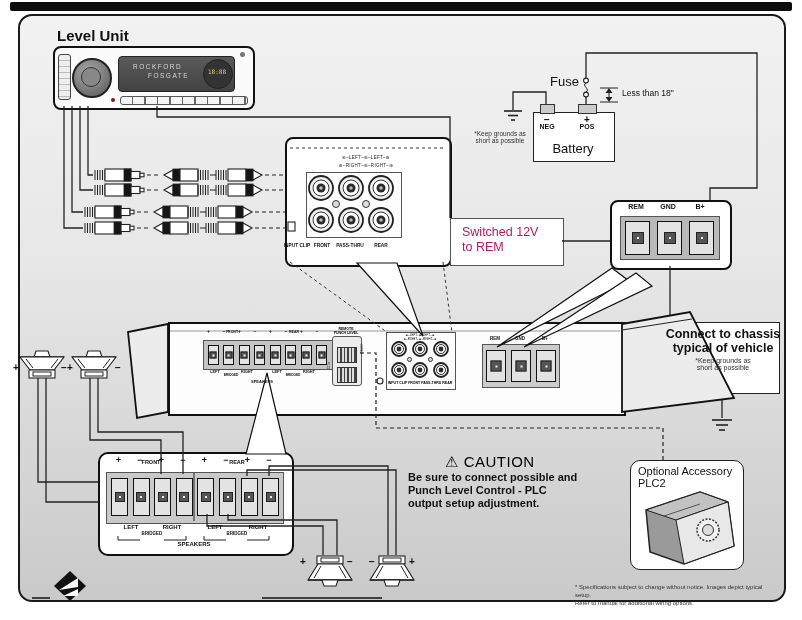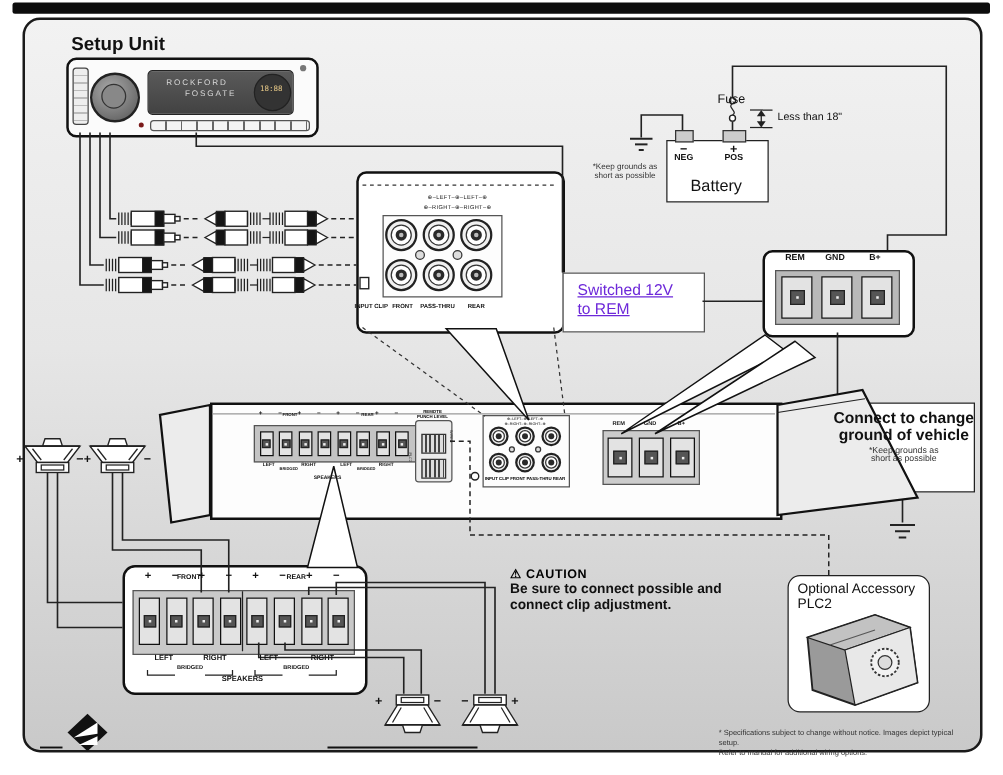--- a/index.html
+++ b/index.html
@@ -26,38 +26,38 @@
   #hu-dot{left:111px;top:98px;width:4px;height:4px;border-radius:50%;background:#7a1a1a;z-index:2;}
   #hu-dot2{left:240px;top:52px;width:5px;height:5px;border-radius:50%;background:#777;z-index:2;}
   
   .panelbox{background:#fff;border:2px solid #111;border-radius:8px;z-index:1;}
   #inpanel{left:285px;top:137px;width:163px;height:126px;}
   #jackbox{left:306px;top:172px;width:94px;height:64px;border:1px solid #555;z-index:2;background:#fdfdfd;}
   .micro{font-size:4.5px;letter-spacing:.3px;color:#222;}
   #battery{left:533px;top:112px;width:80px;height:48px;background:#fff;border:1.5px solid #222;z-index:1;}
   .batterm{background:#ccc;border:1px solid #333;z-index:2;}
   #swbox{left:450px;top:218px;width:112px;height:46px;background:#fff;border:1px solid #555;z-index:1;}
-  .swtxt{font-size:12.5px;color:#6d28d9;z-index:3;text-decoration:underline;}
+  .swtxt{font-size:12.5px;color:#be185d;z-index:3;}
   #remblock{left:610px;top:200px;width:118px;height:66px;}
   #rempanel{left:620px;top:216px;width:98px;height:42px;background:#b9b9b9;border:1px solid #555;z-index:2;}
   #gndbox{left:668px;top:322px;width:110px;height:70px;background:#fff;border:1.5px solid #222;z-index:1;}
   #ampface{left:168px;top:322px;width:454px;height:90px;background:#fdfdfd;border:2px solid #111;z-index:1;}
   #ampstrip{left:203px;top:340px;width:128px;height:28px;background:#c4c4c4;border:1px solid #555;z-index:2;}
   #ampremote{left:332px;top:336px;width:28px;height:48px;background:#ececec;border:1px solid #555;border-radius:3px;z-index:2;}
   .rjack{left:4px;width:18px;height:14px;border:1px solid #333;background:repeating-linear-gradient(90deg,#ddd 0 2px,#444 2px 3.5px);z-index:3;}
   #amprca{left:386px;top:332px;width:68px;height:56px;background:#fdfdfd;border:1px solid #555;z-index:2;}
   #amppower{left:482px;top:344px;width:76px;height:42px;background:#ccc;border:1px solid #555;z-index:2;}
   #spkblock{left:98px;top:452px;width:192px;height:100px;border-radius:10px;}
   #spkpanel{left:106px;top:472px;width:176px;height:50px;background:#c9c9c9;border:1px solid #555;z-index:2;}
   .term{position:absolute;background:#e3e3e3;border:1.5px solid #111;box-sizing:border-box;}
   .term>div{position:absolute;left:50%;top:50%;transform:translate(-50%,-50%);background:#555;border:1px solid #222;}
   .term>div>i{position:absolute;left:50%;top:50%;width:2px;height:2px;background:#eee;transform:translate(-50%,-50%);}
   #plcbox{left:630px;top:460px;width:112px;height:108px;background:#fff;border:1.5px solid #222;border-radius:10px;z-index:1;}
   #caution{left:408px;top:453px;width:185px;z-index:3;}
-  #caut-head{font-size:10px;font-weight:bold;letter-spacing:.5px;}
+  #caut-head{font-size:15px;font-weight:normal;letter-spacing:.5px;margin-left:37px;}
   .caut-line{font-size:11px;font-weight:bold;line-height:13px;color:#111;}
   #finenote{left:575px;top:583px;width:205px;font-size:6px;line-height:8px;color:#333;z-index:3;}
   #brand{left:94px;top:574px;font-family:"Liberation Serif",serif;font-style:italic;font-weight:bold;font-size:21px;letter-spacing:-.5px;z-index:3;}
   #wires{left:0;top:0;z-index:2;pointer-events:none;}
   .w{stroke:#222;stroke-width:1.3;fill:none;}
   .w2{stroke:#222;stroke-width:1.6;fill:none;}
   .ln{stroke:#222;stroke-width:1;fill:none;}
   .shp{fill:#fff;stroke:#222;stroke-width:1.1;}
   .blk{fill:#151515;stroke:#222;stroke-width:.8;}
   .dash{stroke:#222;stroke-width:1.2;fill:none;stroke-dasharray:4 3;}
@@ -70,21 +70,21 @@
   .jH{fill:#bbb;stroke:none;}
   .scr{fill:#ddd;stroke:#333;stroke-width:1;}
 </style>
 </head>
 <body>
 
 <div id="stage">
   <div class="abs" id="topbar"></div>
   <div class="abs" id="card"></div>
 
-  <div class="abs lbl bold" style="left:57px;top:27px;font-size:15px;">Setup Unit</div>
+  <div class="abs lbl bold" style="left:57px;top:27px;font-size:15px;">Level Unit</div>
   <div class="abs" id="hu"></div>
   <div class="abs" id="hu-strip"></div>
   <div class="abs" id="hu-knob"></div>
   <div class="abs" id="hu-knob-in"></div>
   <div class="abs" id="hu-disp"></div>
   <div class="abs hu-txt" style="left:133px;top:63px;">ROCKFORD</div>
   <div class="abs hu-txt" style="left:148px;top:72px;">FOSGATE</div>
   <div class="abs" id="hu-clock"></div>
   <div class="abs" id="hu-clock-t">18:88</div>
   <div class="abs" id="hu-btns"></div>
@@ -97,21 +97,21 @@
   <div class="abs" id="jackbox"></div>
 
   <div class="abs" id="battery"></div>
   <div class="abs batterm" style="left:540px;top:104px;width:13px;height:8px;"></div>
   <div class="abs batterm" style="left:578px;top:104px;width:17px;height:8px;"></div>
   <div class="abs lbl bold ctr" style="left:547px;top:114px;font-size:10px;z-index:3;">−</div>
   <div class="abs lbl bold ctr" style="left:547px;top:123px;font-size:7px;z-index:3;">NEG</div>
   <div class="abs lbl bold ctr" style="left:587px;top:114px;font-size:10px;z-index:3;">+</div>
   <div class="abs lbl bold ctr" style="left:587px;top:123px;font-size:7px;z-index:3;">POS</div>
   <div class="abs lbl ctr" style="left:573px;top:141px;font-size:13px;text-align:right;">Battery</div>
-  <div class="abs lbl" style="left:574px;top:74px;font-size:10px;">Fuse</div>
+  <div class="abs lbl" style="left:550px;top:74px;font-size:13px;">Fuse</div>
   <div class="abs lbl" style="left:622px;top:88px;font-size:8.5px;">Less than 18"</div>
   <div class="abs ctr" style="left:500px;top:130px;font-size:6.5px;color:#333;text-align:center;z-index:3;">
     <div>*Keep grounds as</div>
     <div>short as possible</div>
   </div>
 
   <div class="abs" id="swbox"></div>
   <div class="abs swtxt" style="left:462px;top:225px;">Switched 12V</div>
   <div class="abs swtxt" style="left:462px;top:240px;">to REM</div>
 
@@ -131,22 +131,22 @@
         </div>
       </div>
       <div class="term" style="left: 68px; top: 4px; width: 25px; height: 34px;">
         <div style="width: 10px; height: 10px;">
           <i></i>
         </div>
       </div>
     </div>
 
   <div class="abs" id="gndbox"></div>
-  <div class="abs lbl bold ctr" style="left:723px;top:327px;font-size:12.5px;">Connect to change</div>
-  <div class="abs lbl bold ctr" style="left:723px;top:341px;font-size:12.5px;">ground of vehicle</div>
+  <div class="abs lbl bold ctr" style="left:723px;top:327px;font-size:12.5px;">Connect to chassis</div>
+  <div class="abs lbl bold ctr" style="left:723px;top:341px;font-size:12.5px;">typical of vehicle</div>
   <div class="abs ctr" style="left:723px;top:357px;font-size:7px;color:#333;text-align:center;z-index:3;">
     <div>*Keep grounds as</div>
     <div>short as possible</div>
   </div>
 
   <div class="abs" id="ampface"></div>
   <div class="abs" id="ampstrip">
       <div class="term" style="left: 3.5px; top: 4px; width: 11px; height: 20px;">
         <div style="width: 5px; height: 5px;">
           <i></i>
@@ -263,21 +263,22 @@
         </div>
       </div>
     </div>
 
   <div class="abs" id="caution">
     <div id="caut-head">
       <span>⚠</span>
       <span>CAUTION</span>
     </div>
     <div class="caut-line">Be sure to connect possible and</div>
-    <div class="caut-line">connect clip adjustment.</div>
+    <div class="caut-line">Punch Level Control - PLC</div>
+    <div class="caut-line">output setup adjustment.</div>
   </div>
 
   <div class="abs" id="plcbox"></div>
   <div class="abs lbl" style="left:638px;top:465px;font-size:11px;">Optional Accessory</div>
   <div class="abs lbl" style="left:638px;top:477px;font-size:11px;">PLC2</div>
 
   <div class="abs" id="finenote">
     <div>* Specifications subject to change without notice. Images depict typical setup.</div>
     <div>Refer to manual for additional wiring options.</div>
   </div>

